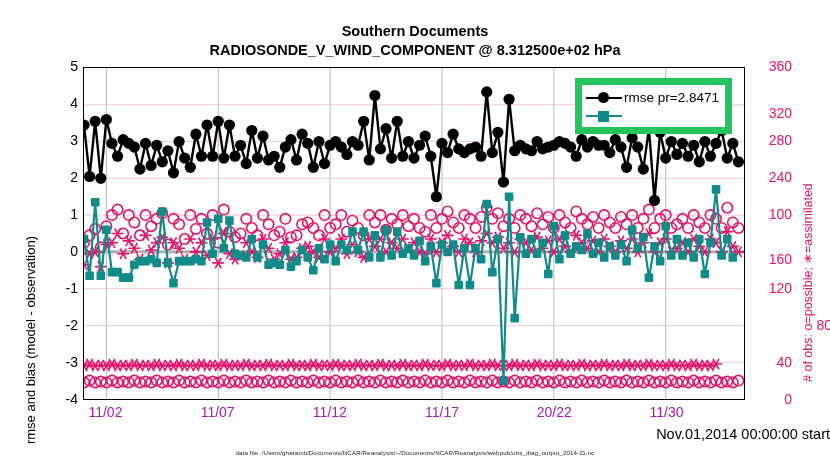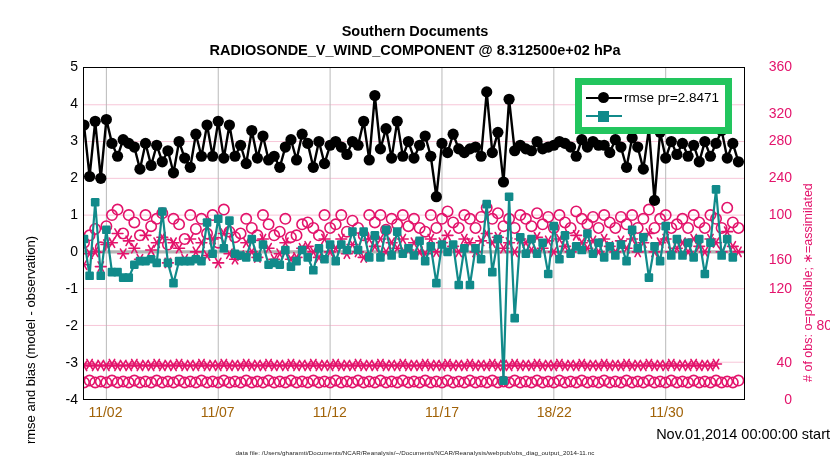--- a/index.html
+++ b/index.html
@@ -21,21 +21,21 @@
 
   .ylabel-right-wrap{position:absolute;left:800px;top:382px;}
   .ylabel-right{position:absolute;left:0;top:0;width:300px;
      transform:rotate(-90deg);transform-origin:left top;
      font-size:12.5px;white-space:nowrap;color:#e3136b;}
 
   .ytick-l{position:absolute;font-size:14px;color:#000;text-align:right;
            width:30px;right:752px;}
   .ytick-r{position:absolute;font-size:14px;color:#e3136b;text-align:right;
            left:752px;width:40px;}
-  .xtick{position:absolute;font-size:14px;color:#a16207;text-align:center;
+  .xtick{position:absolute;font-size:14px;color:#a21caf;text-align:center;
          width:70px;top:404px;}
 
   .xlabel{position:absolute;left:0;top:426px;width:830px;text-align:right;
           font-size:14.5px;}
   .footer{position:absolute;left:0;top:449px;width:830px;text-align:center;
           font-size:6.2px;color:#222;letter-spacing:0.1px;}
 
   .legend{position:absolute;left:575px;top:78px;background:#fff;
           border:7px solid #22c55e;padding:3px 6px 3px 4px;}
   .legend-row{display:flex;align-items:center;height:18px;}
@@ -85,21 +85,21 @@
       <div class="ytick-r" style="top: 280px;">120</div>
       <div class="ytick-r" style="top: 317px; margin-left: 40px;">80</div>
       <div class="ytick-r" style="top: 354px;">40</div>
       <div class="ytick-r" style="top: 391px;">0</div>
     </div>
   <div id="xt">
       <div class="xtick" style="left: 70.4407px;">11/02</div>
       <div class="xtick" style="left: 182.644px;">11/07</div>
       <div class="xtick" style="left: 294.847px;">11/12</div>
       <div class="xtick" style="left: 407.051px;">11/17</div>
-      <div class="xtick" style="left: 519.254px;">18/22</div>
+      <div class="xtick" style="left: 519.254px;">20/22</div>
       <div class="xtick" style="left: 631.458px;">11/30</div>
     </div>
 
   <div class="plot-frame">
     <svg class="canvas" id="plot" width="660" height="331">
         <line x1="0" y1="36.77777777777778" x2="660" y2="36.77777777777778" stroke="#f7c6d8" stroke-width="1"></line>
         <line x1="0" y1="73.55555555555556" x2="660" y2="73.55555555555556" stroke="#f7c6d8" stroke-width="1"></line>
         <line x1="0" y1="110.33333333333333" x2="660" y2="110.33333333333333" stroke="#f7c6d8" stroke-width="1"></line>
         <line x1="0" y1="147.11111111111111" x2="660" y2="147.11111111111111" stroke="#f7c6d8" stroke-width="1"></line>
         <line x1="0" y1="183.88888888888889" x2="660" y2="183.88888888888889" stroke="#f7c6d8" stroke-width="1"></line>

